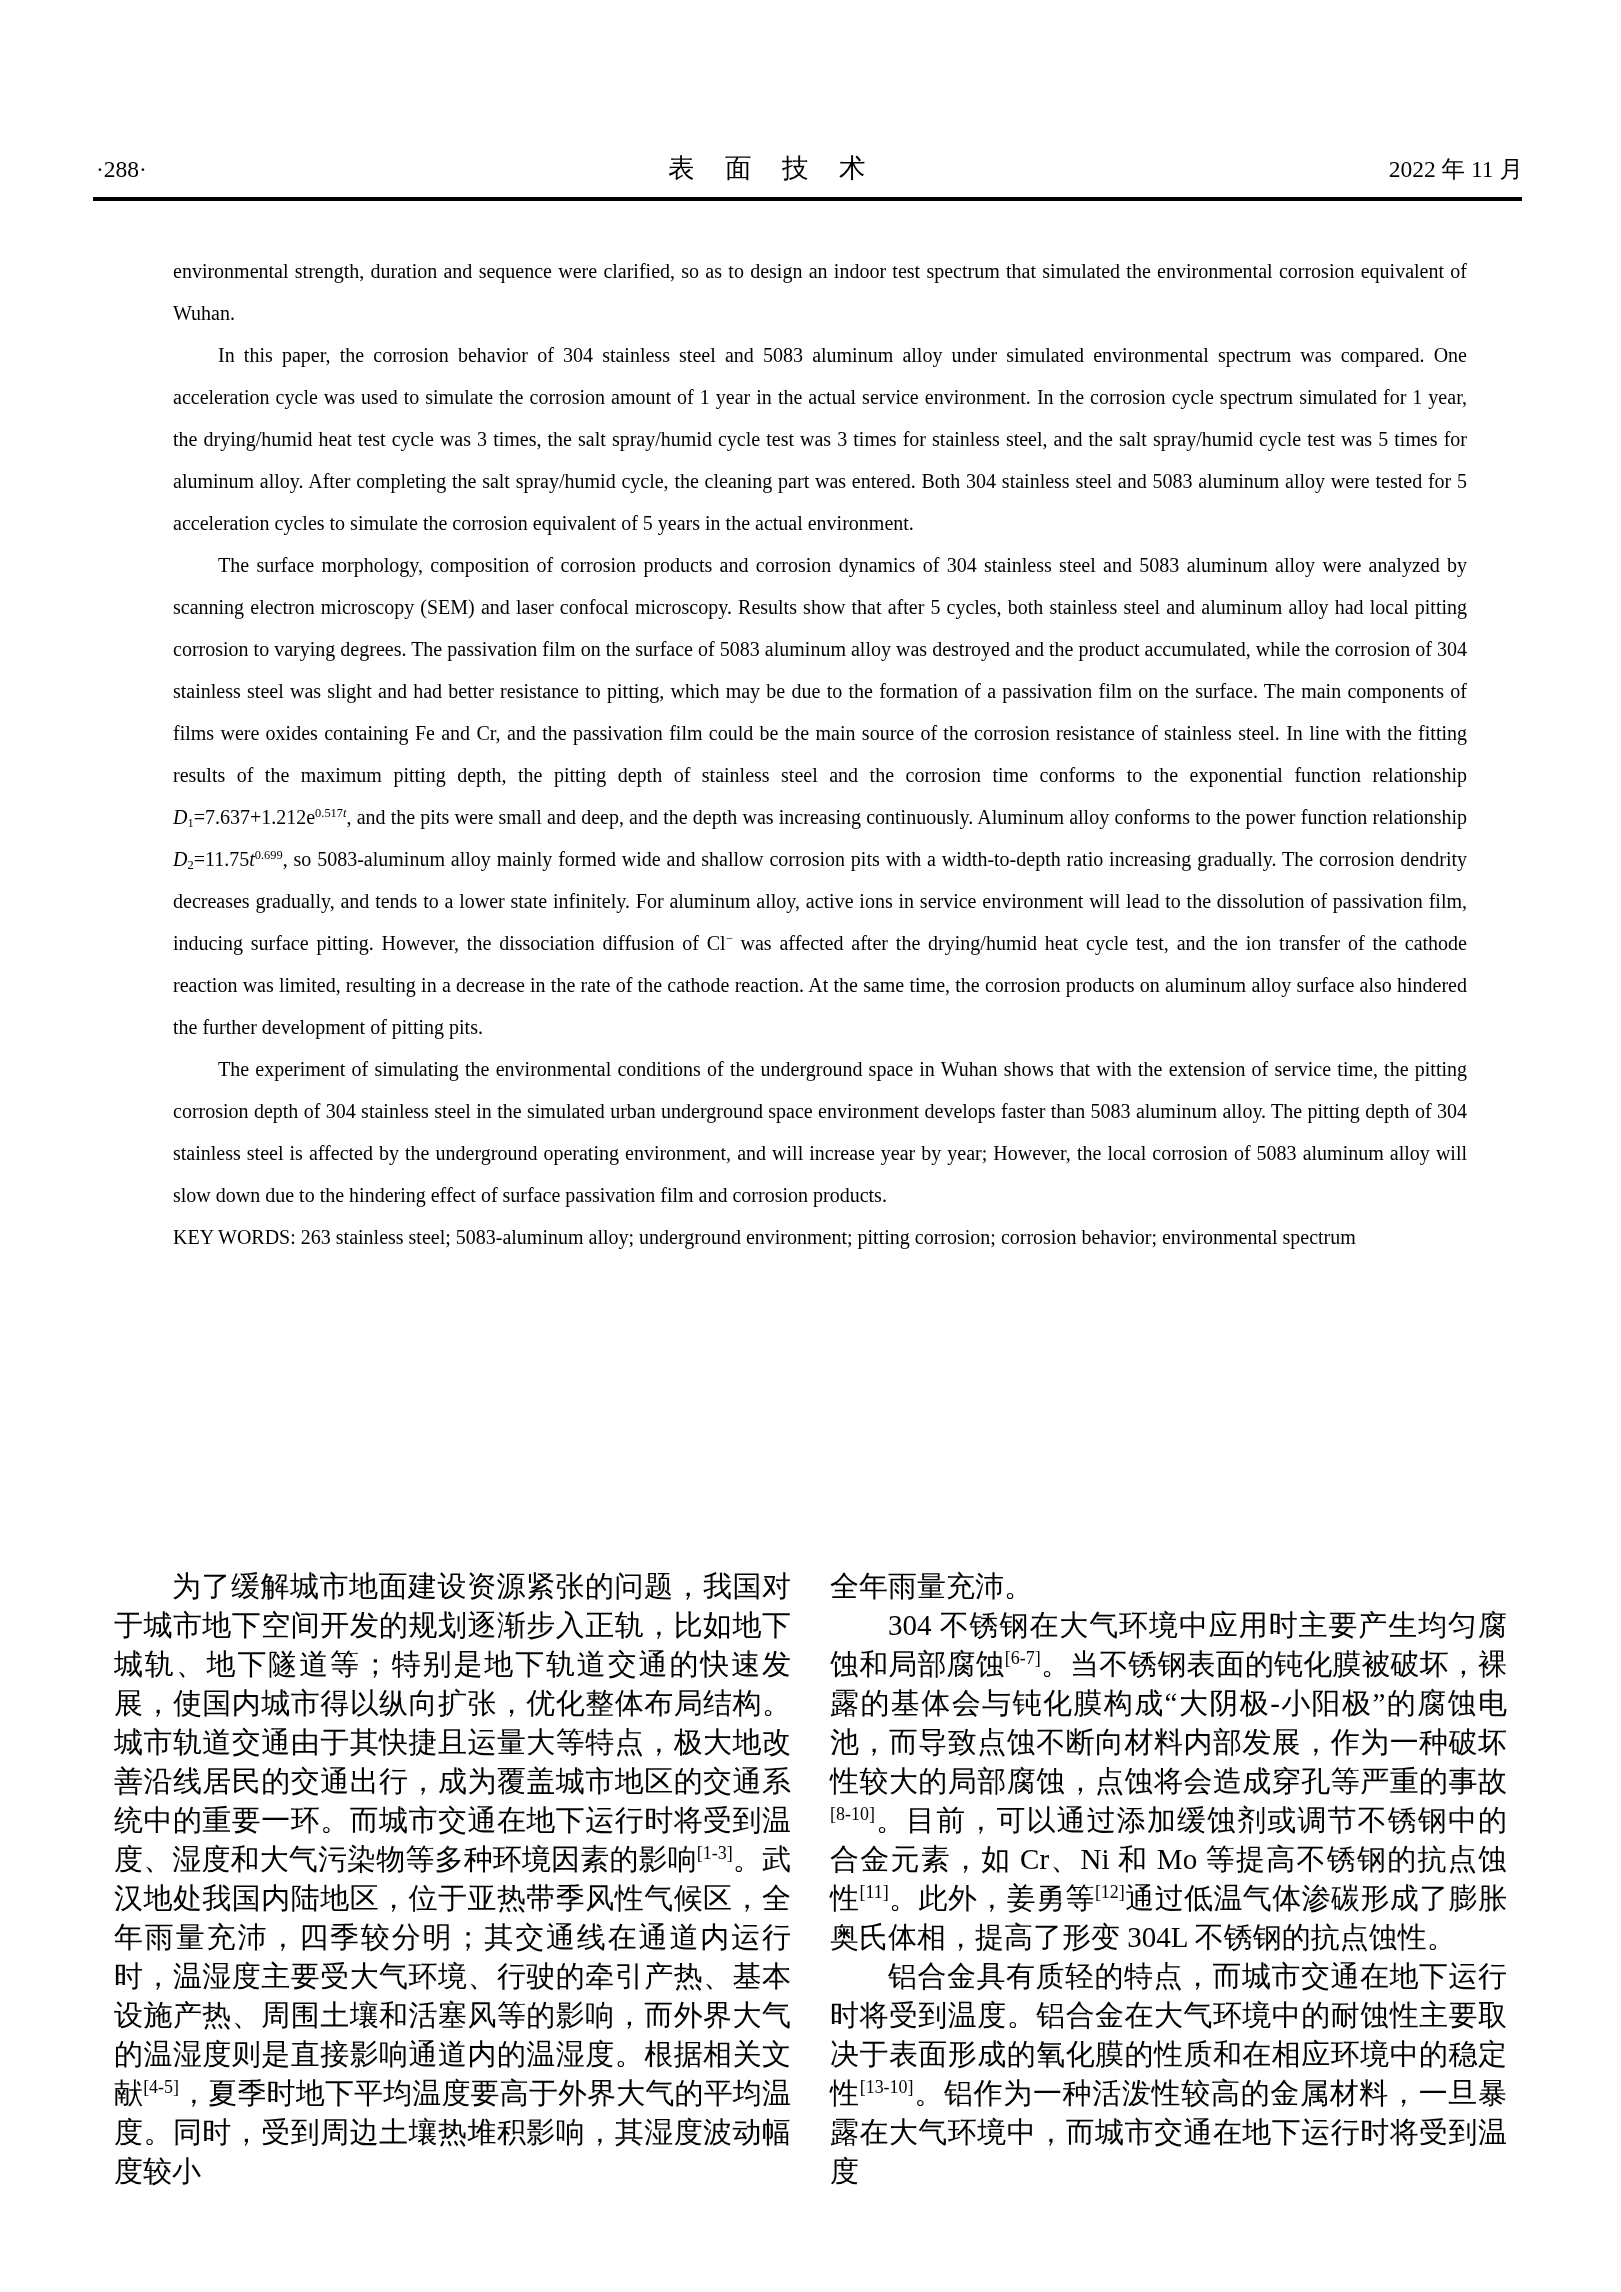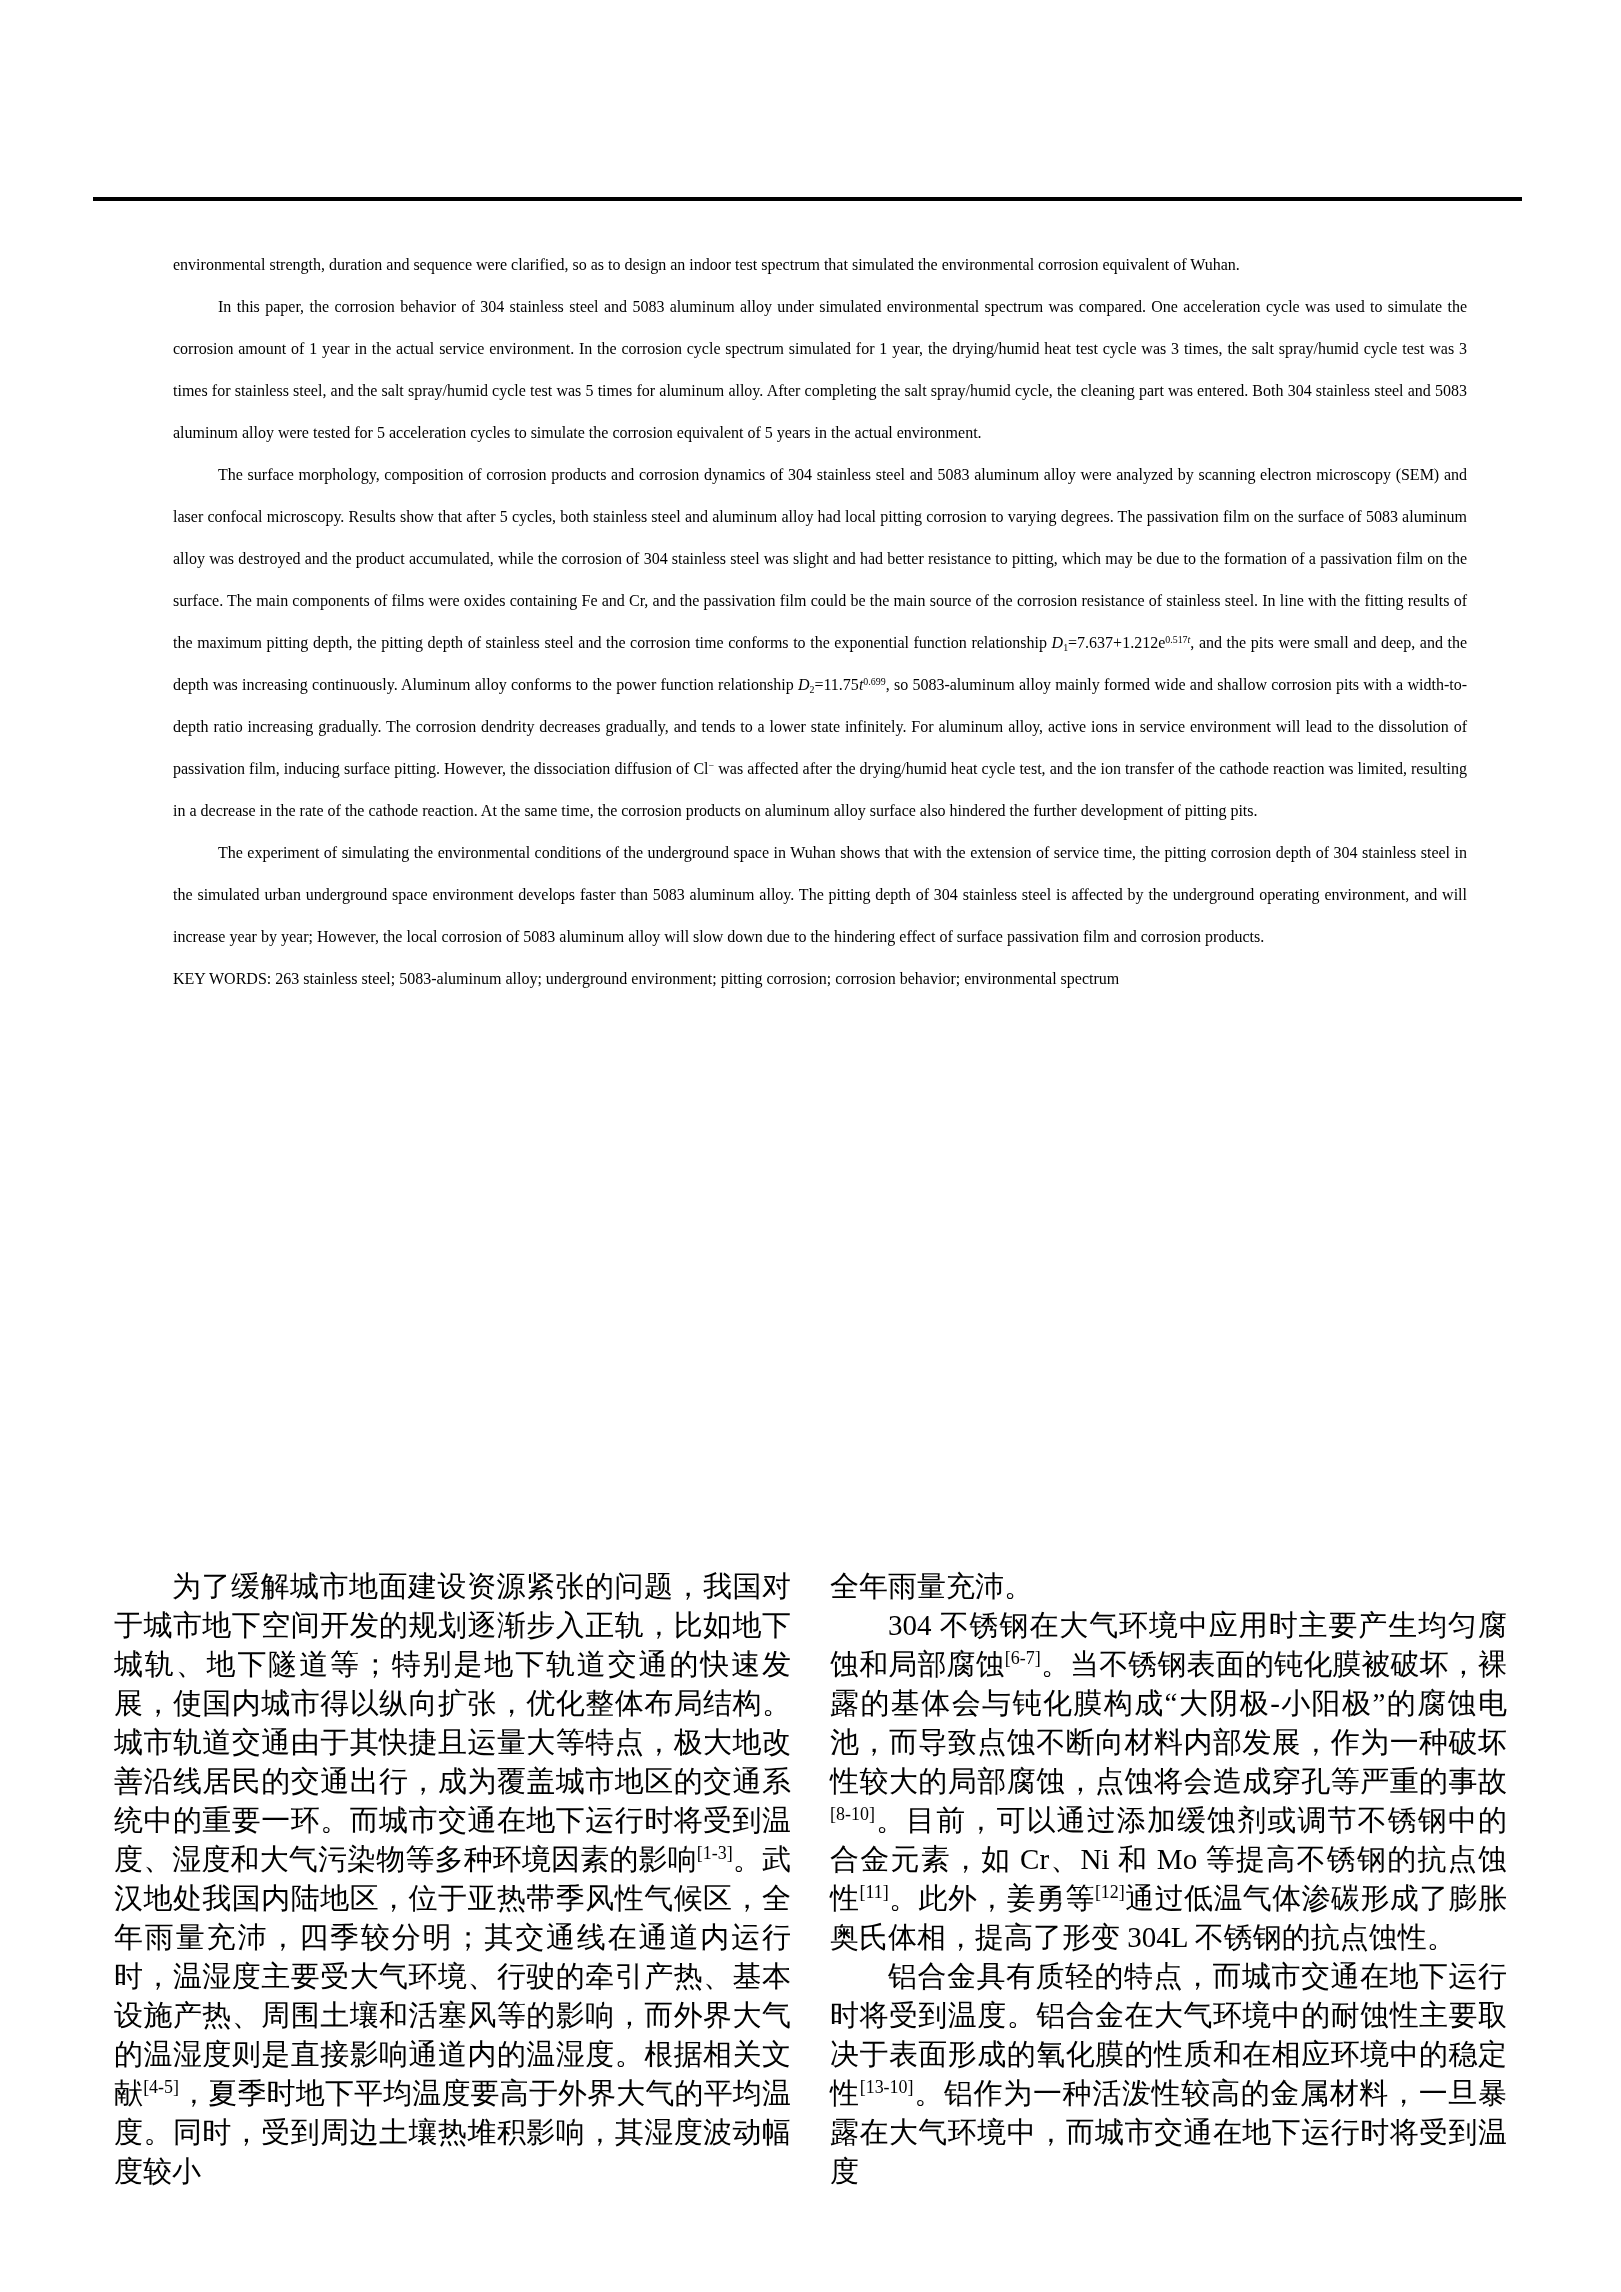--- a/index.html
+++ b/index.html
@@ -37,22 +37,22 @@
     top: 197px;
     height: 3.9px;
     background: #000;
   }
 
   
   .abstract {
     position: absolute;
     left: 173px;
     width: 1294px;
-    top: 244px;
-    font-size: 16px;
+    top: 250px;
+    font-size: 20px;
     line-height: 42px;
     text-align: justify;
   }
   .abstract p { margin: 0; }
   .abstract p.indent { text-indent: 45px; }
 
   
   .body-columns {
     position: absolute;
     left: 114px;
@@ -80,20 +80,25 @@
   }
   .seg-sup, .seg-supvar { top: -0.55em; }
   .seg-supvar { font-style: italic; }
   .seg-sub { top: 0.28em; }
 </style>
 </head>
 <body>
 
 <div class="page">
 
+  <header class="page-header">
+    <span class="page-number">·288·</span>
+    <span class="journal-title">表　面　技　术</span>
+    <span class="issue-date">2022 年 11 月</span>
+  </header>
 
   <div class="header-rule"></div>
 
   <section class="abstract">
       <p class="noindent"><span class="seg-text">environmental strength, duration and sequence were clarified, so as to design an indoor test spectrum that simulated the environmental corrosion equivalent of Wuhan.</span></p>
       <p class="indent"><span class="seg-text">In this paper, the corrosion behavior of 304 stainless steel and 5083 aluminum alloy under simulated environmental spectrum was compared. One acceleration cycle was used to simulate the corrosion amount of 1 year in the actual service environment. In the corrosion cycle spectrum simulated for 1 year, the drying/humid heat test cycle was 3 times, the salt spray/humid cycle test was 3 times for stainless steel, and the salt spray/humid cycle test was 5 times for aluminum alloy. After completing the salt spray/humid cycle, the cleaning part was entered. Both 304 stainless steel and 5083 aluminum alloy were tested for 5 acceleration cycles to simulate the corrosion equivalent of 5 years in the actual environment.</span></p>
       <p class="indent"><span class="seg-text">The surface morphology, composition of corrosion products and corrosion dynamics of 304 stainless steel and 5083 aluminum alloy were analyzed by scanning electron microscopy (SEM) and laser confocal microscopy. Results show that after 5 cycles, both stainless steel and aluminum alloy had local pitting corrosion to varying degrees. The passivation film on the surface of 5083 aluminum alloy was destroyed and the product accumulated, while the corrosion of 304 stainless steel was slight and had better resistance to pitting, which may be due to the formation of a passivation film on the surface. The main components of films were oxides containing Fe and Cr, and the passivation film could be the main source of the corrosion resistance of stainless steel. In line with the fitting results of the maximum pitting depth, the pitting depth of stainless steel and the corrosion time conforms to the exponential function relationship </span><span class="seg-var">D</span><span class="seg-sub">1</span><span class="seg-text">=7.637+1.212e</span><span class="seg-sup">0.517</span><span class="seg-supvar">t</span><span class="seg-text">, and the pits were small and deep, and the depth was increasing continuously. Aluminum alloy conforms to the power function relationship </span><span class="seg-var">D</span><span class="seg-sub">2</span><span class="seg-text">=11.75</span><span class="seg-var">t</span><span class="seg-sup">0.699</span><span class="seg-text">, so 5083-aluminum alloy mainly formed wide and shallow corrosion pits with a width-to-depth ratio increasing gradually. The corrosion dendrity decreases gradually, and tends to a lower state infinitely. For aluminum alloy, active ions in service environment will lead to the dissolution of passivation film, inducing surface pitting. However, the dissociation diffusion of Cl</span><span class="seg-sup">−</span><span class="seg-text"> was affected after the drying/humid heat cycle test, and the ion transfer of the cathode reaction was limited, resulting in a decrease in the rate of the cathode reaction. At the same time, the corrosion products on aluminum alloy surface also hindered the further development of pitting pits.</span></p>
       <p class="indent"><span class="seg-text">The experiment of simulating the environmental conditions of the underground space in Wuhan shows that with the extension of service time, the pitting corrosion depth of 304 stainless steel in the simulated urban underground space environment develops faster than 5083 aluminum alloy. The pitting depth of 304 stainless steel is affected by the underground operating environment, and will increase year by year; However, the local corrosion of 5083 aluminum alloy will slow down due to the hindering effect of surface passivation film and corrosion products.</span></p>
       <p class="noindent"><span class="seg-b">KEY WORDS: </span><span class="seg-text">263 stainless steel; 5083-aluminum alloy; underground environment; pitting corrosion; corrosion behavior; environmental spectrum</span></p>
     </section>

